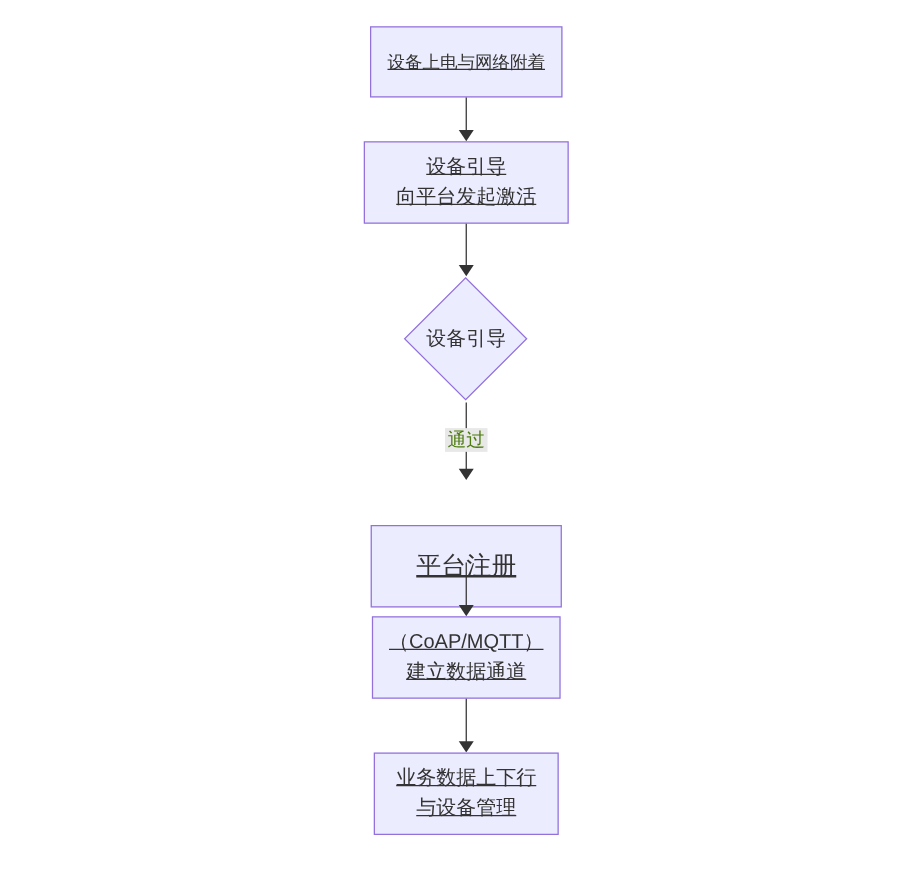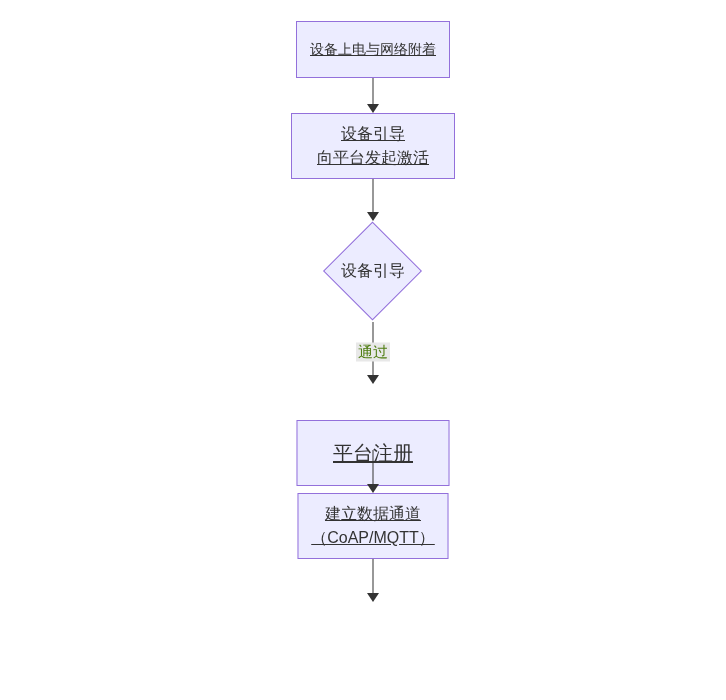--- a/index.html
+++ b/index.html
@@ -99,23 +99,27 @@
   <div class="node rect4">
     <div class="line">平台注册</div>
   </div>
 
   <div class="edge e4">
     <div class="shaft"></div>
     <div class="head"></div>
   </div>
 
   <div class="node rect5">
+    <div class="line">（CoAP/MQTT）</div>
     <div class="line">建立数据通道</div>
-    <div class="line">（CoAP/MQTT）</div>
   </div>
 
   <div class="edge e5">
     <div class="shaft"></div>
     <div class="head"></div>
   </div>
 
+  <div class="node rect6">
+    <div class="line">业务数据上下行</div>
+    <div class="line">与设备管理</div>
+  </div>
 
 </div>
 
 </body></html>

